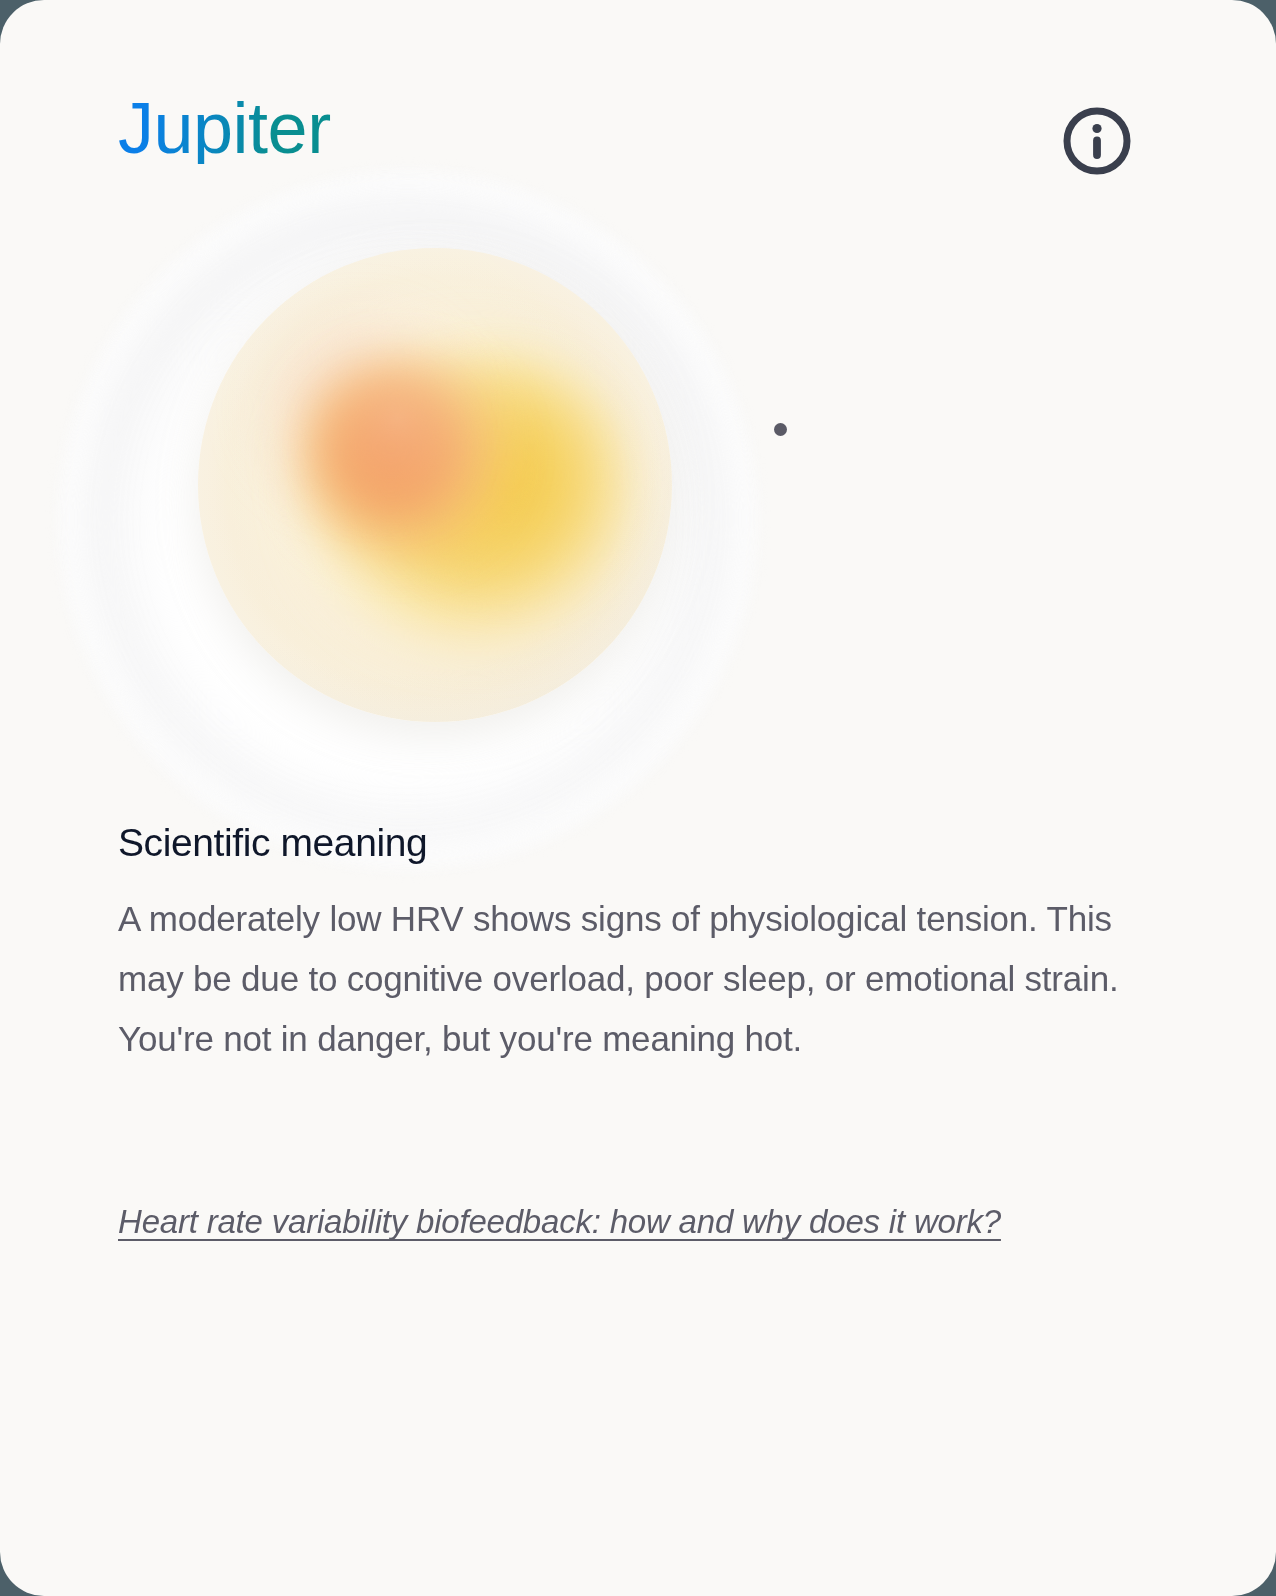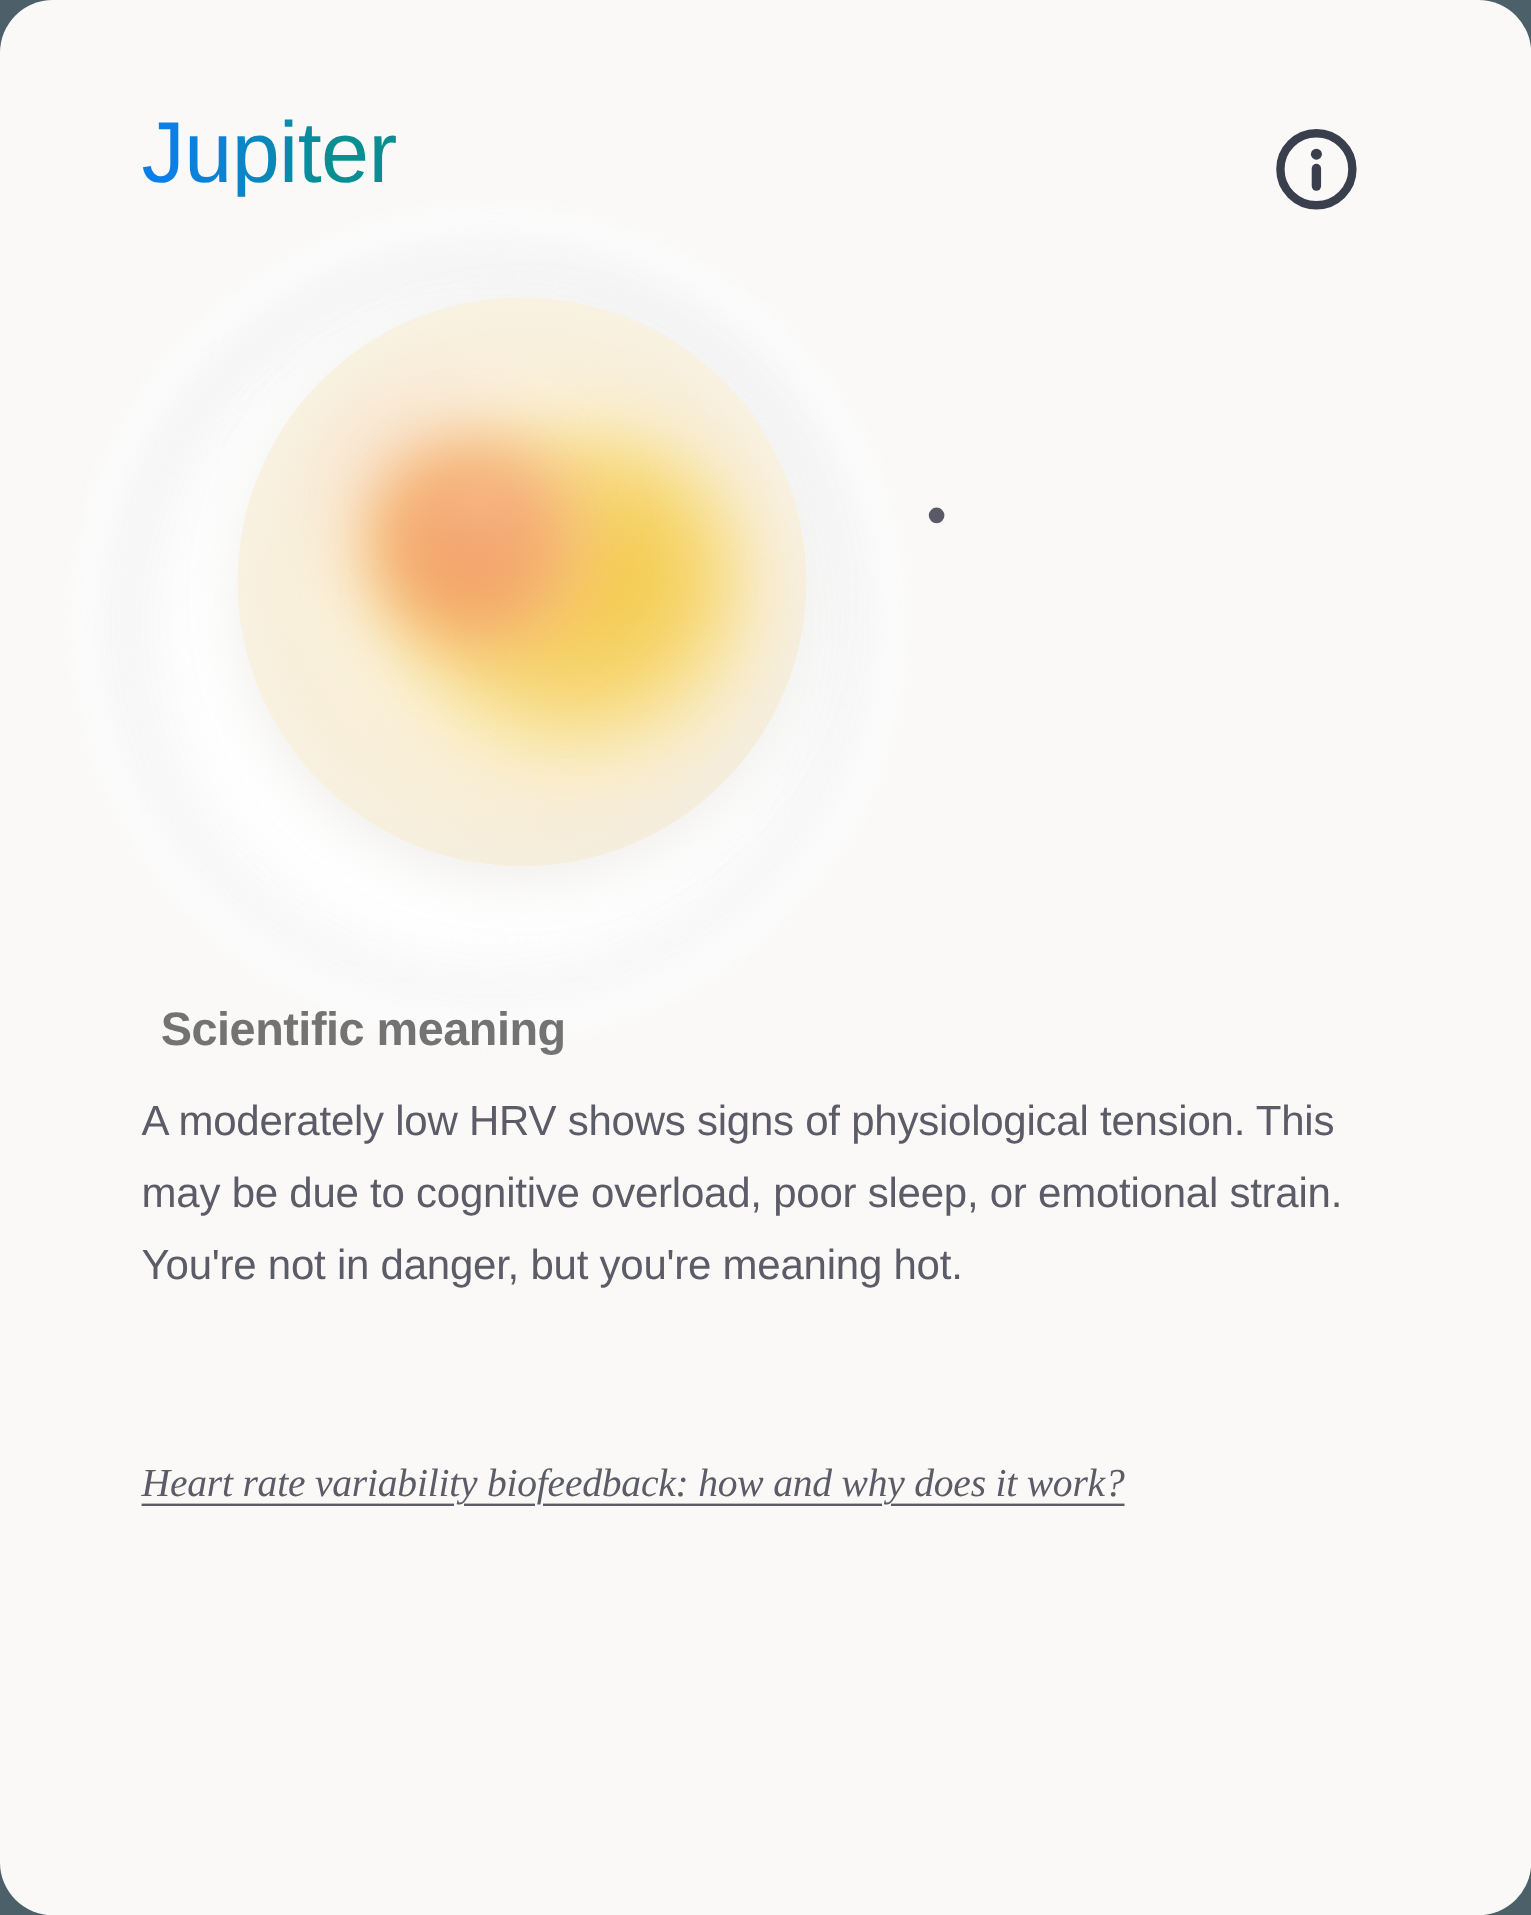--- a/index.html
+++ b/index.html
@@ -251,25 +251,25 @@
   
   .content {
     position: absolute;
     left: 118px;
     top: 820px;
     width: 1040px;
     z-index: 30;
   }
   .section-title {
     font-size: 39px;
-    font-weight: 700;
-    color: #737373;
+    font-weight: 400;
+    color: #0f172a;
     letter-spacing: -0.4px;
     line-height: 1.2;
-    margin: 16px;
+    margin: 0;
   }
   .section-body {
     font-size: 35px;
     font-weight: 400;
     color: #5c5c68;
     line-height: 1.72;
     letter-spacing: -0.2px;
     margin: 22px 0 0 0;
     max-width: 1035px;
   }
@@ -280,21 +280,20 @@
     font-style: italic;
     font-weight: 400;
     color: #5c5c68;
     line-height: 1.74;
     letter-spacing: -0.2px;
     text-decoration: underline;
     text-underline-offset: 6px;
     text-decoration-thickness: 2px;
     cursor: pointer;
     max-width: 960px;
-    font-family: Liberation Serif, serif;
   }
   .ref-wrap { margin-top: 24px; max-width: 965px; }
 </style>
 </head>
 <body>
 
 <div class="card">
 
   <div class="orb-stage">
     <div class="orb-halo"></div>

